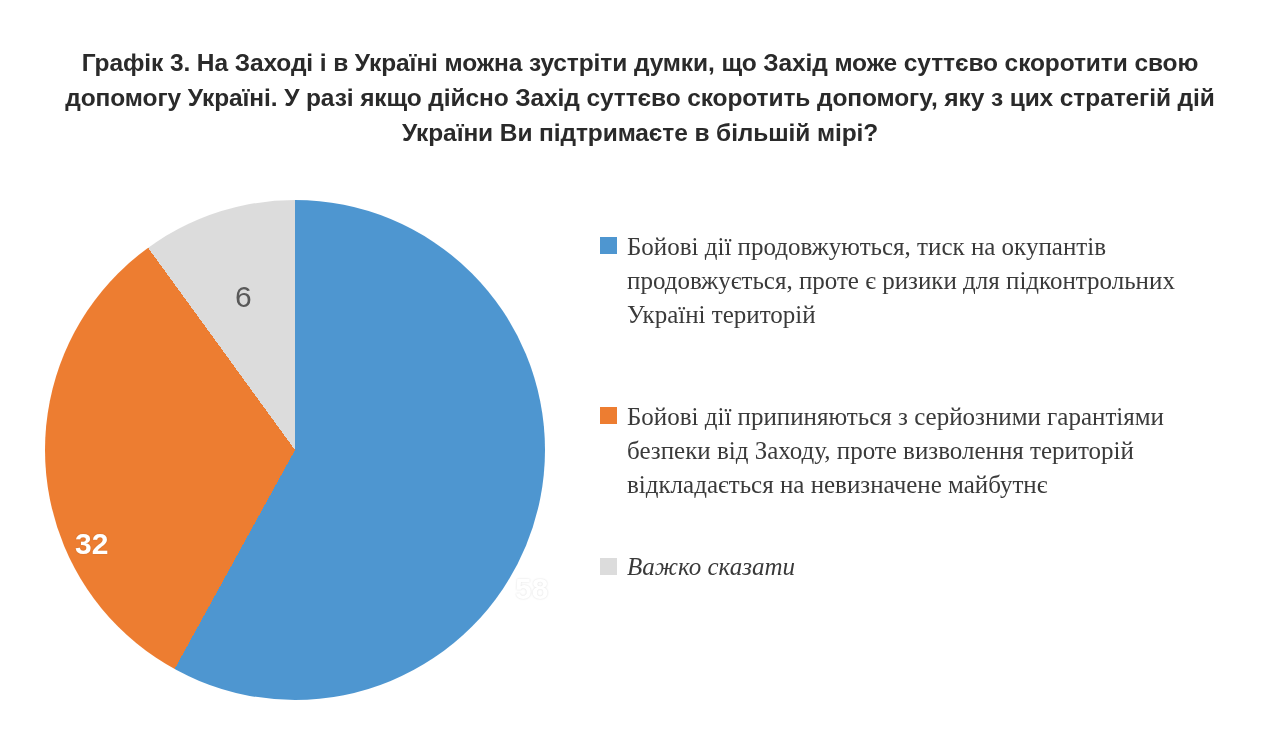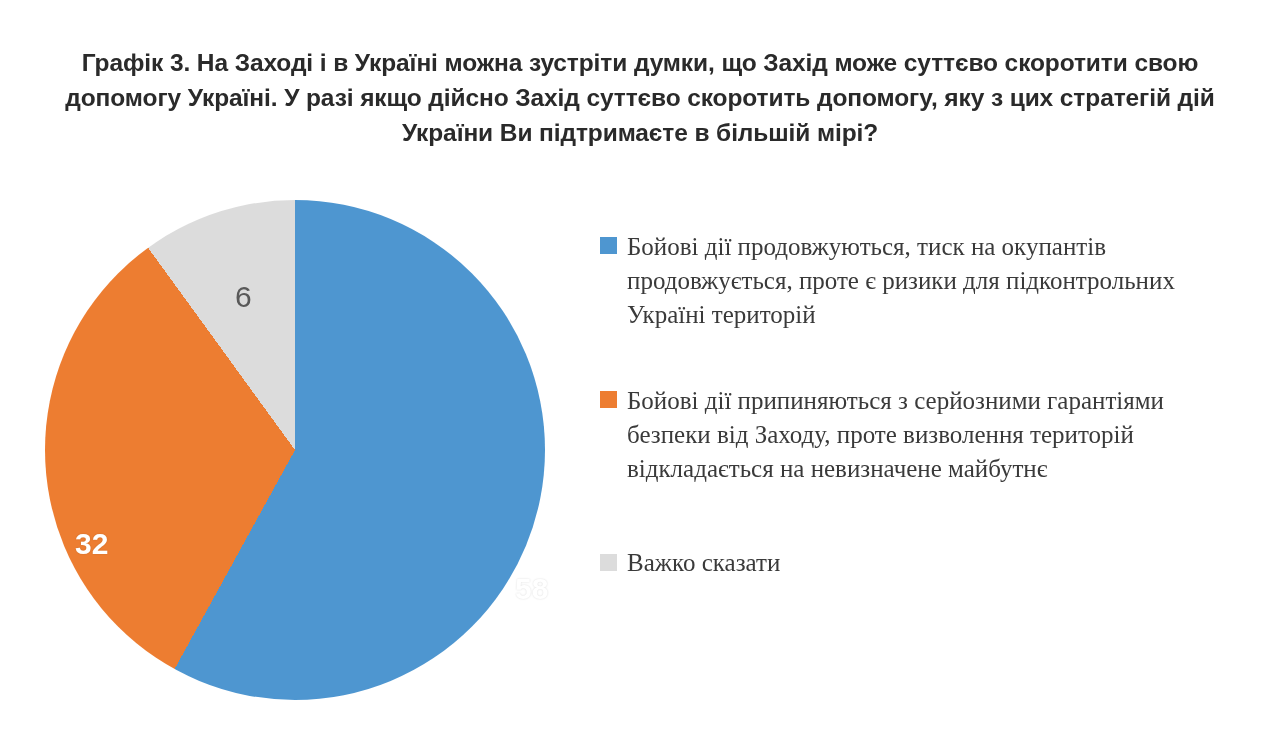--- a/index.html
+++ b/index.html
@@ -119,24 +119,24 @@
     <span class="slice-label grey-label label-grey">6</span>
   </div>
 
   <div class="legend">
 
     <div class="legend-item">
       <span class="legend-swatch" id="sw1" style="background: rgb(78, 150, 208);"></span>
       <span class="legend-text">Бойові дії продовжуються, тиск на окупантів продовжується, проте є ризики для підконтрольних Україні територій</span>
     </div>
 
-    <div class="legend-item" style="margin-top:52px;">
+    <div class="legend-item" style="margin-top:68px;">
       <span class="legend-swatch" id="sw2" style="background: rgb(237, 125, 49);"></span>
       <span class="legend-text">Бойові дії припиняються з серйозними гарантіями безпеки від Заходу, проте визволення територій відкладається на невизначене майбутнє</span>
     </div>
 
-    <div class="legend-item single" style="margin-top:60px;">
+    <div class="legend-item single" style="margin-top:48px;font-style:italic;">
       <span class="legend-swatch" id="sw3" style="background: rgb(220, 220, 220);"></span>
       <span class="legend-text">Важко сказати</span>
     </div>
 
   </div>
 </div>
 
 </body></html>

